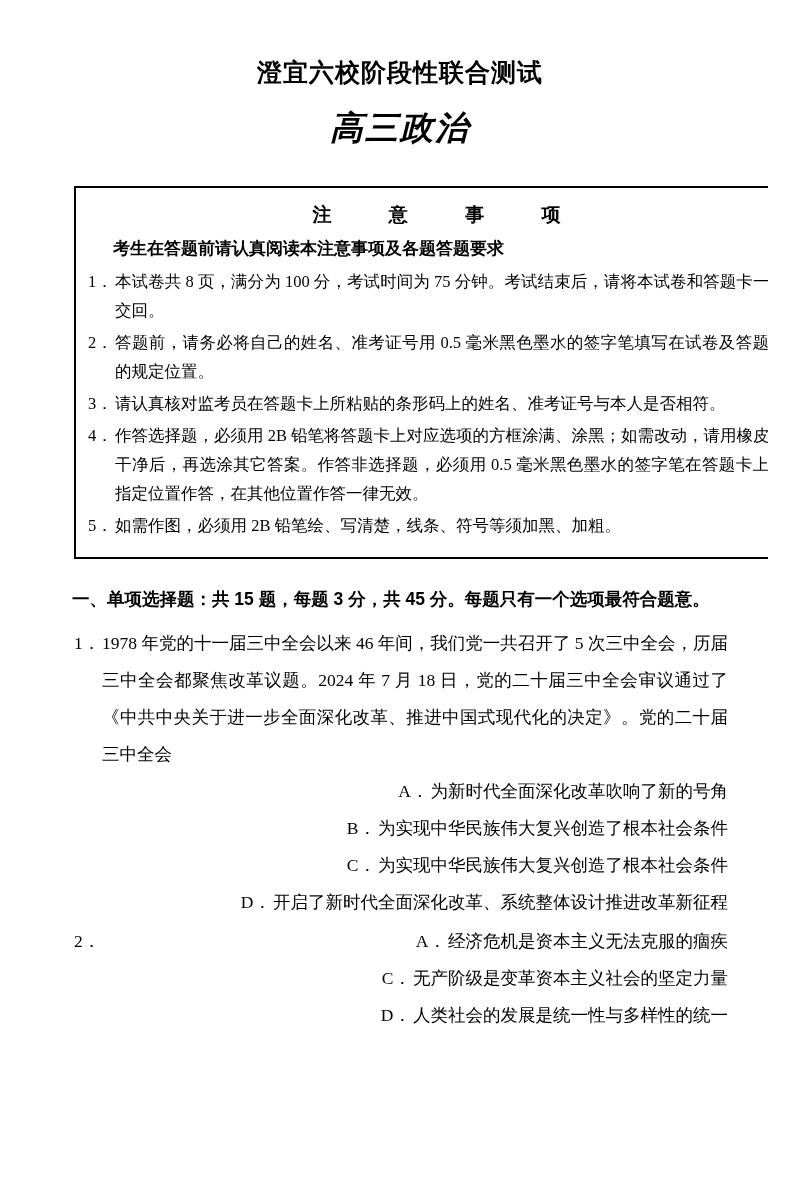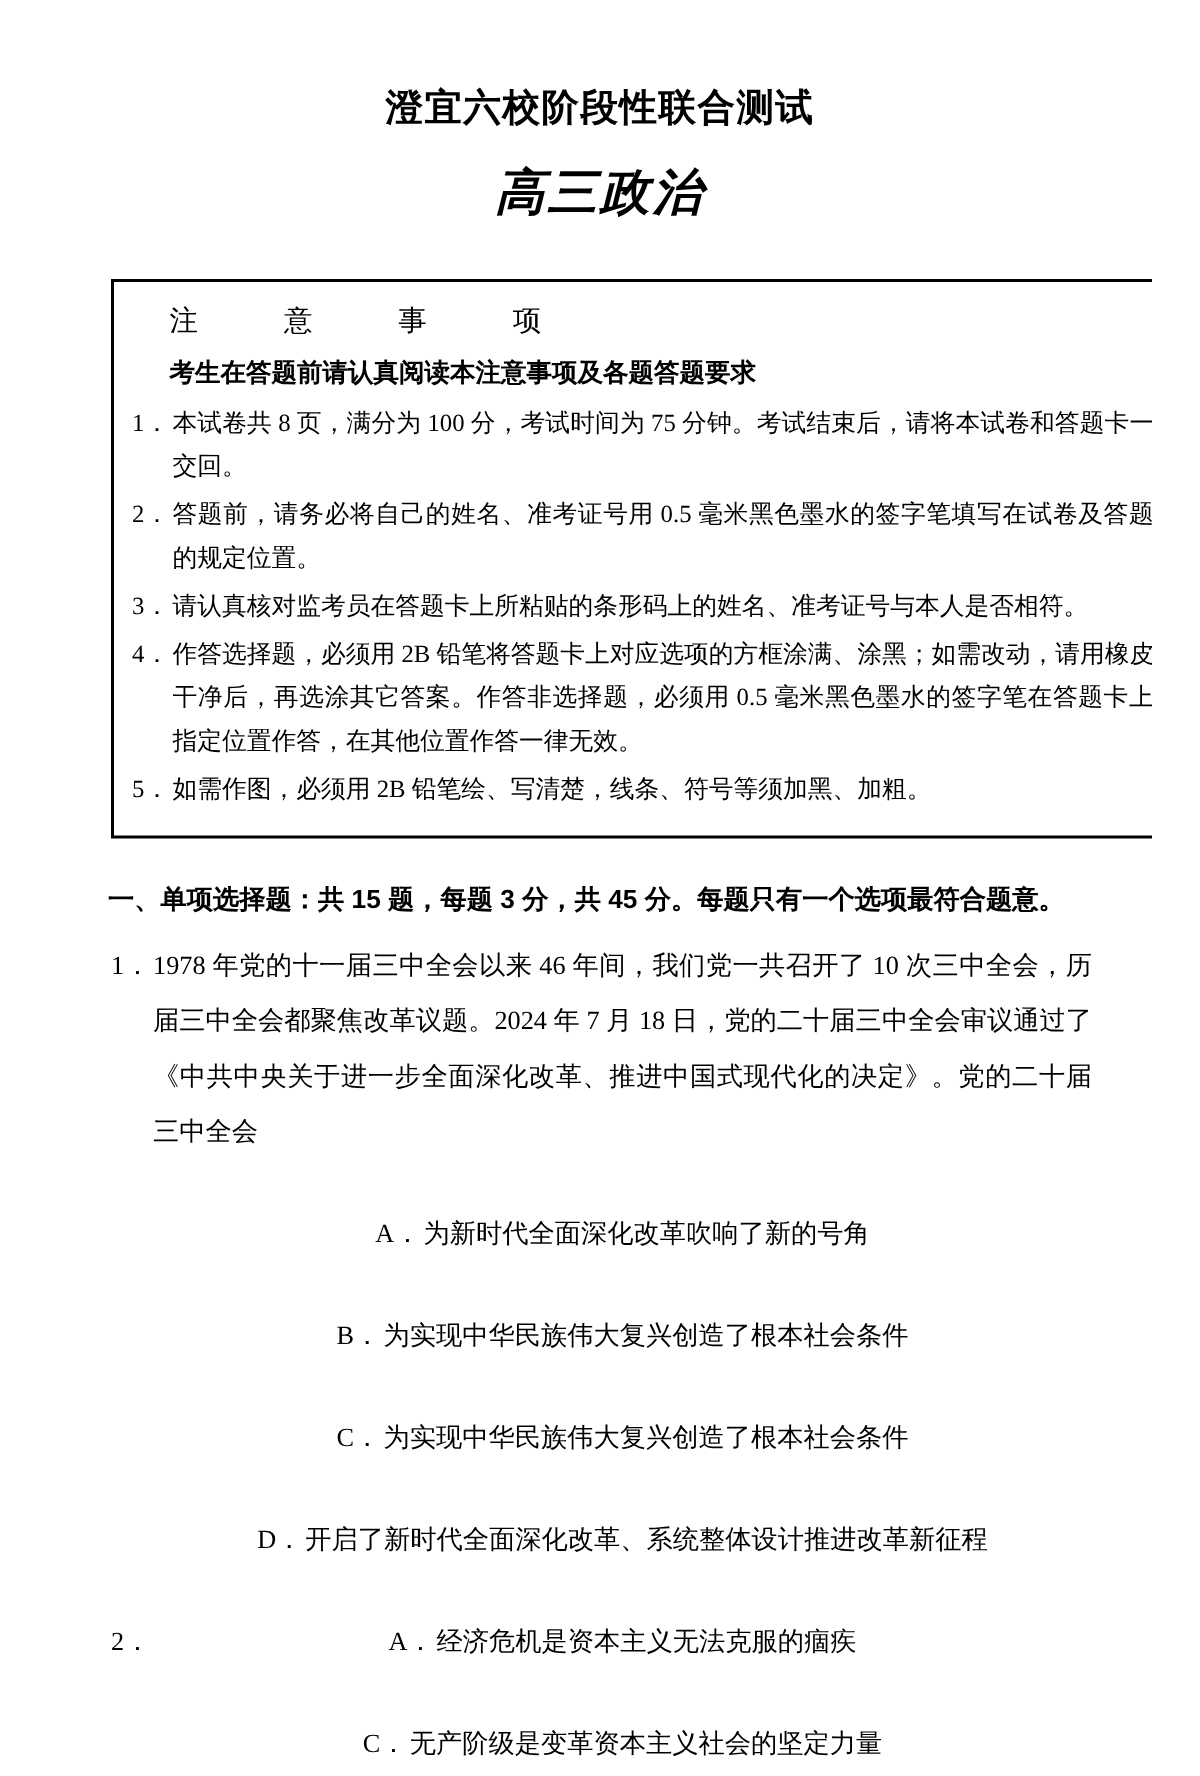--- a/index.html
+++ b/index.html
@@ -39,22 +39,23 @@
     font-style: italic;
   }
   .notice-box {
     box-sizing: border-box;
     width: 724px;
     margin: 38px 0 0 42px;
     border: 2px solid #000000;
     padding: 12px 10px 14px 11px;
   }
   .notice-heading {
+    text-align: center;
     font-family: "Liberation Sans", "DejaVu Sans", sans-serif;
-    font-weight: 400;
+    font-weight: 700;
     font-size: 19px;
     line-height: 30px;
     letter-spacing: 26px;
     padding-left: 26px;
   }
   .notice-subheading {
     margin-top: 5px;
     padding-left: 26px;
     font-family: "Liberation Sans", "DejaVu Sans", sans-serif;
     font-weight: 700;
@@ -96,22 +97,21 @@
   }
   .q-num {
     position: absolute;
     left: 0;
     top: 0;
   }
   .q-stem {
     text-align: justify;
   }
   .option {
-    text-align: center;
-    margin-top: 31px;
+    text-align: right;
   }
   .opt-label {
     margin-right: 2px;
   }
 </style>
 </head>
 <body>
 
 <div class="page">
 
@@ -144,21 +144,21 @@
       </div>
     </div>
   </div>
 
   <div class="section-heading">一、单项选择题：共 15 题，每题 3 分，共 45 分。每题只有一个选项最符合题意。</div>
 
   <div class="questions">
 
     <div class="question">
       <span class="q-num">1．</span>
-      <div class="q-stem">1978 年党的十一届三中全会以来 46 年间，我们党一共召开了 10 次三中全会，历届三中全会都聚焦改革议题。2024 年 7 月 18 日，党的二十届三中全会审议通过了《中共中央关于进一步全面深化改革、推进中国式现代化的决定》。党的二十届三中全会</div>
+      <div class="q-stem">1978 年党的十一届三中全会以来 46 年间，我们党一共召开了 5 次三中全会，历届三中全会都聚焦改革议题。2024 年 7 月 18 日，党的二十届三中全会审议通过了《中共中央关于进一步全面深化改革、推进中国式现代化的决定》。党的二十届三中全会</div>
       <div class="option">
         <span class="opt-label">A．</span><span class="opt-text">为新时代全面深化改革吹响了新的号角</span>
       </div>
       <div class="option">
         <span class="opt-label">B．</span><span class="opt-text">为实现中华民族伟大复兴创造了根本社会条件</span>
       </div>
       <div class="option">
         <span class="opt-label">C．</span><span class="opt-text">为实现中华民族伟大复兴创造了根本社会条件</span>
       </div>
       <div class="option">

